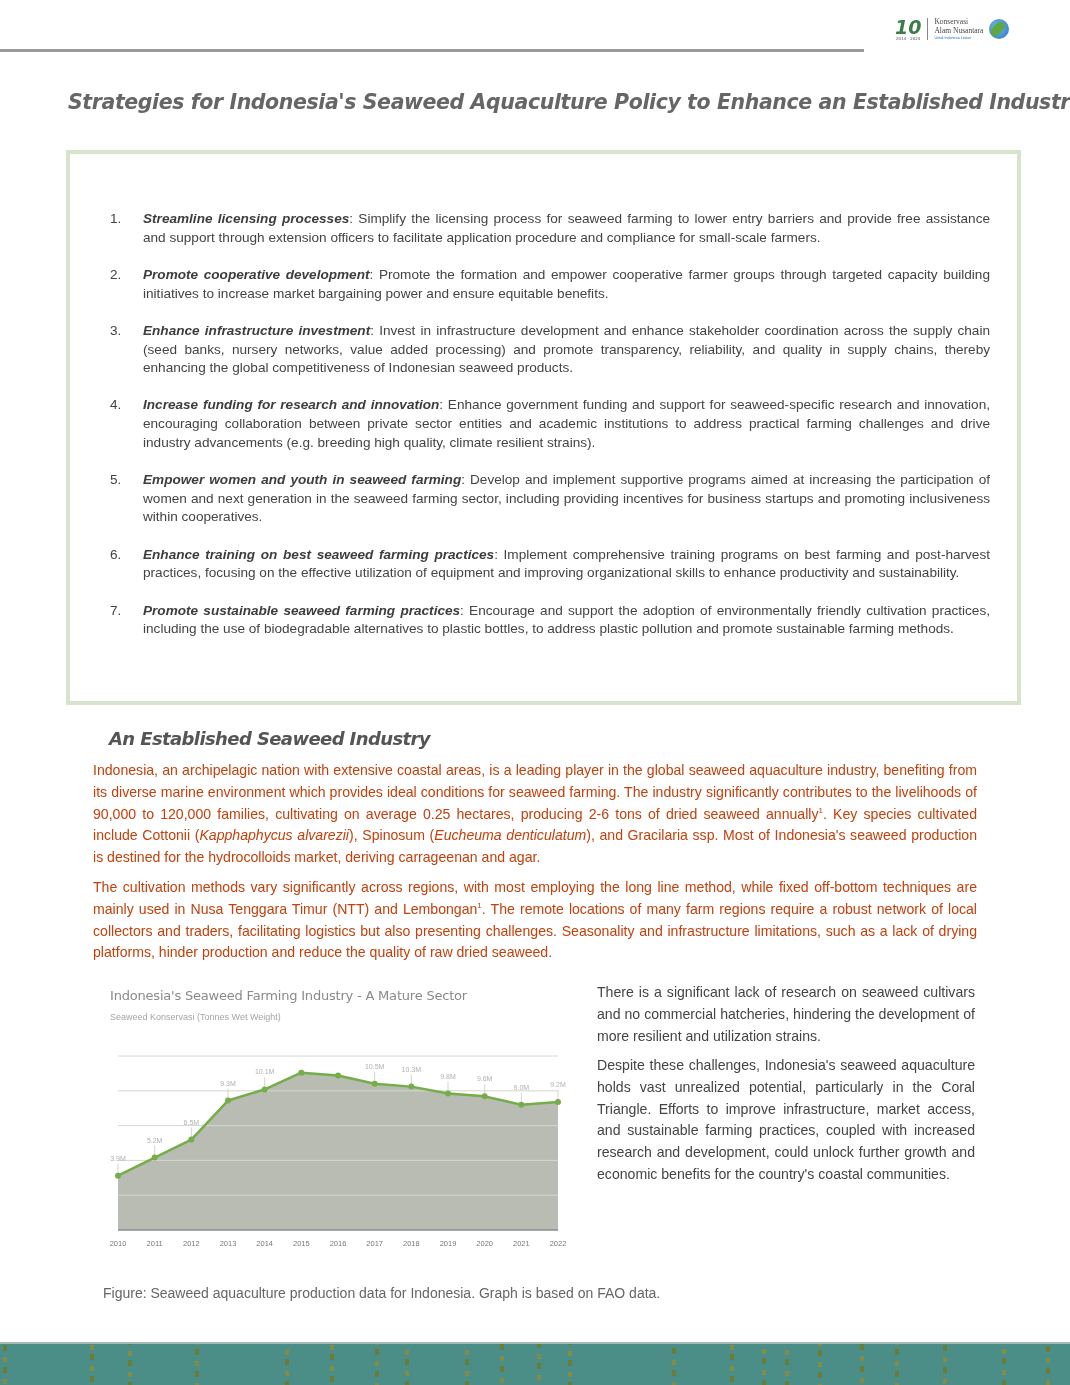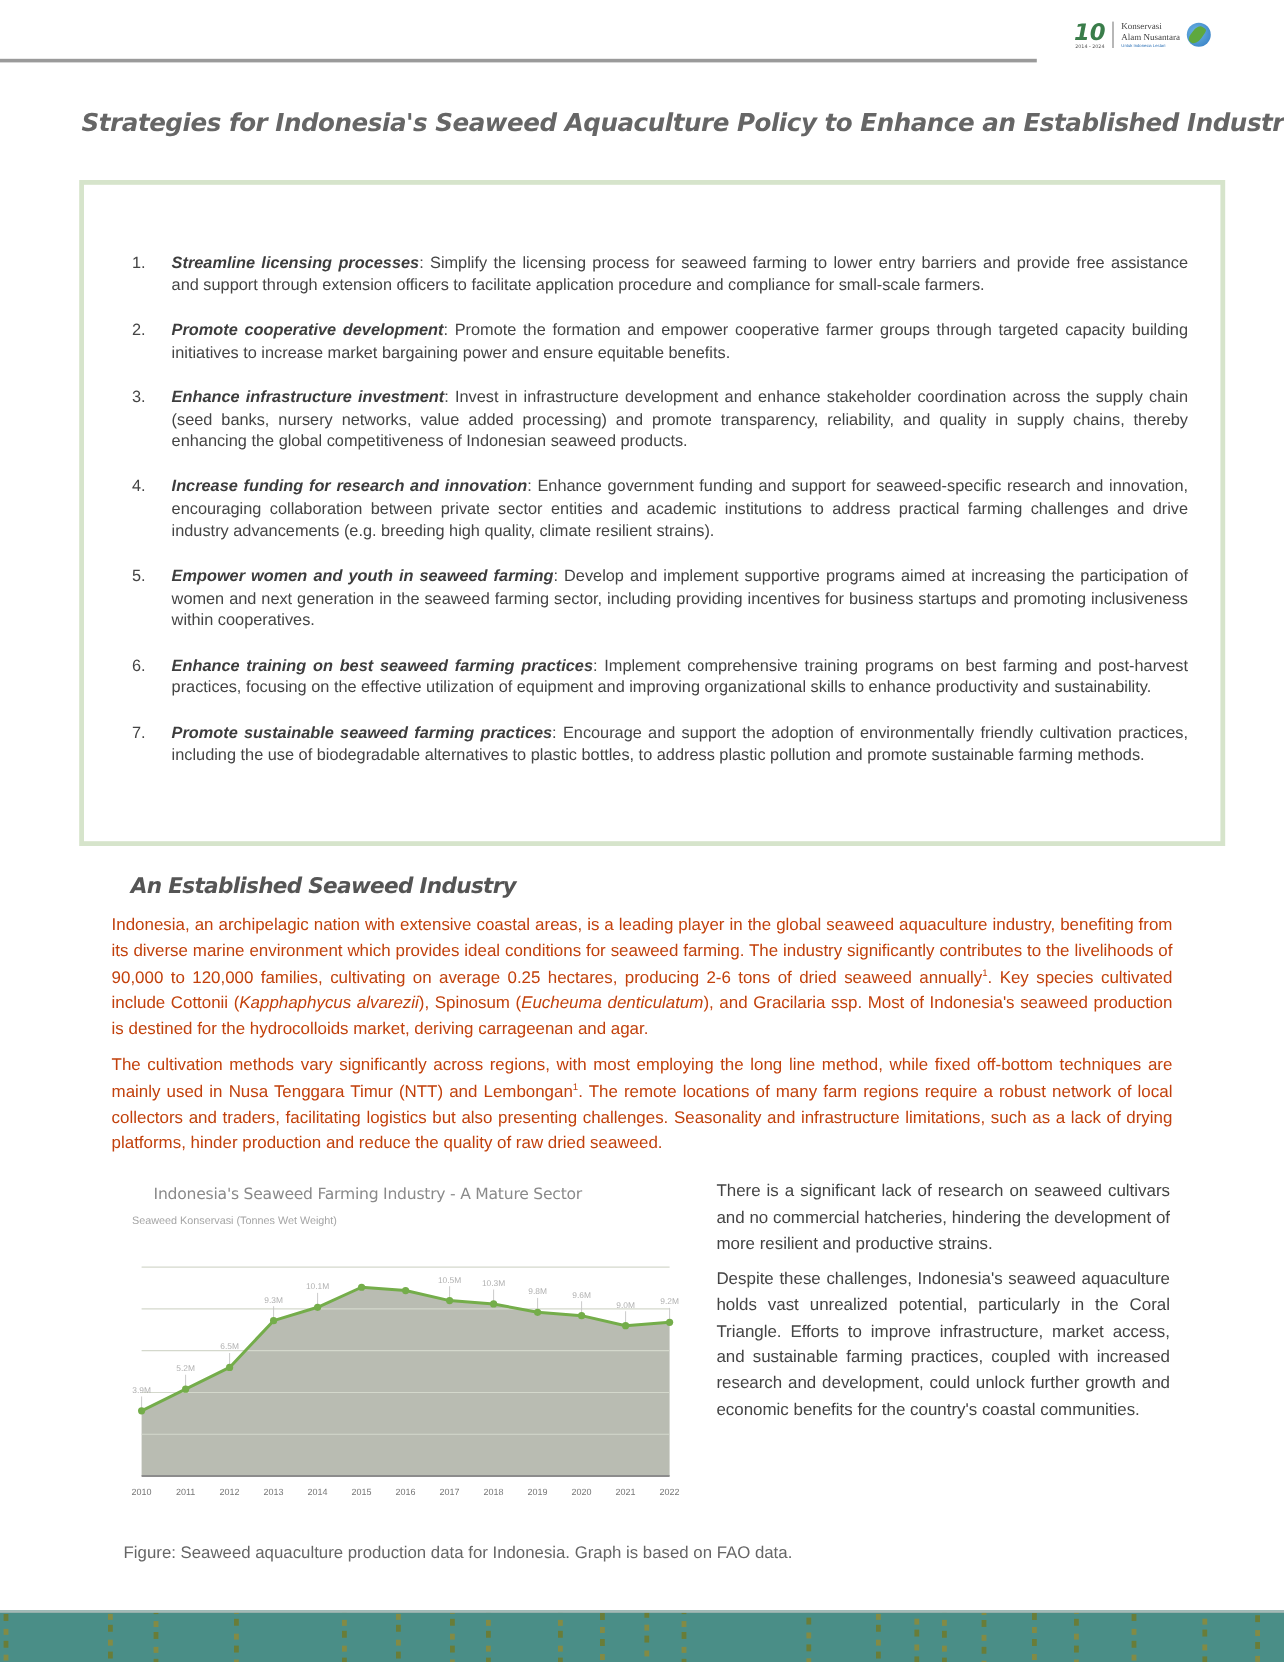--- a/index.html
+++ b/index.html
@@ -29,21 +29,21 @@
   .section-heading { position: absolute; left: 93px; top: 728px; font-family: "DejaVu Sans", sans-serif; font-style: italic; font-weight: bold; font-size: 18px; color: #555; letter-spacing: -0.6px; margin-left: 16px; }
   .para { position: absolute; left: 93px; width: 884px; font-size: 14.1px; line-height: 21.8px; color: #c2410c; text-align: justify; }
   .para1 { top: 760px; }
   .para2 { top: 877px; }
   .side { position: absolute; left: 597px; width: 378px; font-size: 14.1px; line-height: 21.8px; color: #444; text-align: justify; }
   .side1 { top: 982px; }
   .side2 { top: 1055px; }
   sup { font-size: 8px; line-height: 0; }
 
   .chart { position: absolute; left: 100px; top: 982px; width: 470px; height: 270px; }
-  .chart-title { position: absolute; left: 28px; top: 6px; font-family: "DejaVu Sans", sans-serif; font-size: 13px; color: #8a8a8a; letter-spacing: -0.2px; white-space: nowrap; }
+  .chart-title { position: absolute; left: 10px; top: 6px; font-family: "DejaVu Sans", sans-serif; font-size: 13px; color: #8a8a8a; letter-spacing: -0.2px; white-space: nowrap; }
   .chart-subtitle { position: absolute; left: 10px; top: 30px; font-size: 9px; color: #a5a5a5; white-space: nowrap; }
   .chart svg { position: absolute; left: 0; top: 0; }
 
   .figure-caption { position: absolute; left: 103px; top: 1285px; font-size: 14px; color: #666; white-space: nowrap; }
 
   .footer-band { position: absolute; left: 0; top: 1342px; width: 1070px; height: 43px; background: #4a8e87; overflow: hidden; border-top: 2px solid #a7b9b6; }
   .strand { position: absolute; top: 0; width: 4px; height: 43px; background: repeating-linear-gradient(to bottom, #6f7a2a 0 6px, transparent 6px 12px, #8d8a38 12px 17px, transparent 17px 22px); opacity: 0.85; }
 </style>
 </head>
 <body>
@@ -161,21 +161,21 @@
       <text x="238" y="264" text-anchor="middle" font-size="7.5" fill="#777" font-family="Liberation Sans, sans-serif">2016</text>
       <text x="274.6666666666667" y="264" text-anchor="middle" font-size="7.5" fill="#777" font-family="Liberation Sans, sans-serif">2017</text>
       <text x="311.3333333333333" y="264" text-anchor="middle" font-size="7.5" fill="#777" font-family="Liberation Sans, sans-serif">2018</text>
       <text x="348" y="264" text-anchor="middle" font-size="7.5" fill="#777" font-family="Liberation Sans, sans-serif">2019</text>
       <text x="384.6666666666667" y="264" text-anchor="middle" font-size="7.5" fill="#777" font-family="Liberation Sans, sans-serif">2020</text>
       <text x="421.3333333333333" y="264" text-anchor="middle" font-size="7.5" fill="#777" font-family="Liberation Sans, sans-serif">2021</text>
       <text x="458" y="264" text-anchor="middle" font-size="7.5" fill="#777" font-family="Liberation Sans, sans-serif">2022</text>
     </svg>
 </div>
 
-<p class="side side1">There is a significant lack of research on seaweed cultivars and no commercial hatcheries, hindering the development of more resilient and productive strains.</p>
+<p class="side side1">There is a significant lack of research on seaweed cultivars and no commercial hatcheries, hindering the development of more resilient and utilization strains.</p>
 <p class="side side2">Despite these challenges, Indonesia's seaweed aquaculture holds vast unrealized potential, particularly in the Coral Triangle. Efforts to improve infrastructure, market access, and sustainable farming practices, coupled with increased research and development, could unlock further growth and economic benefits for the country's coastal communities.</p>
 
 <div class="figure-caption">Figure:  Seaweed aquaculture production data for Indonesia. Graph is based on FAO data.</div>
 
 <div class="footer-band" id="footer-band">
     <div class="strand" style="left: 3px; background-position: 0px 1px;"></div>
     <div class="strand" style="left: 90px; background-position: 0px 10px;"></div>
     <div class="strand" style="left: 128px; background-position: 0px 16px;"></div>
     <div class="strand" style="left: 195px; background-position: 0px 5px;"></div>
     <div class="strand" style="left: 285px; background-position: 0px 15px;"></div>

